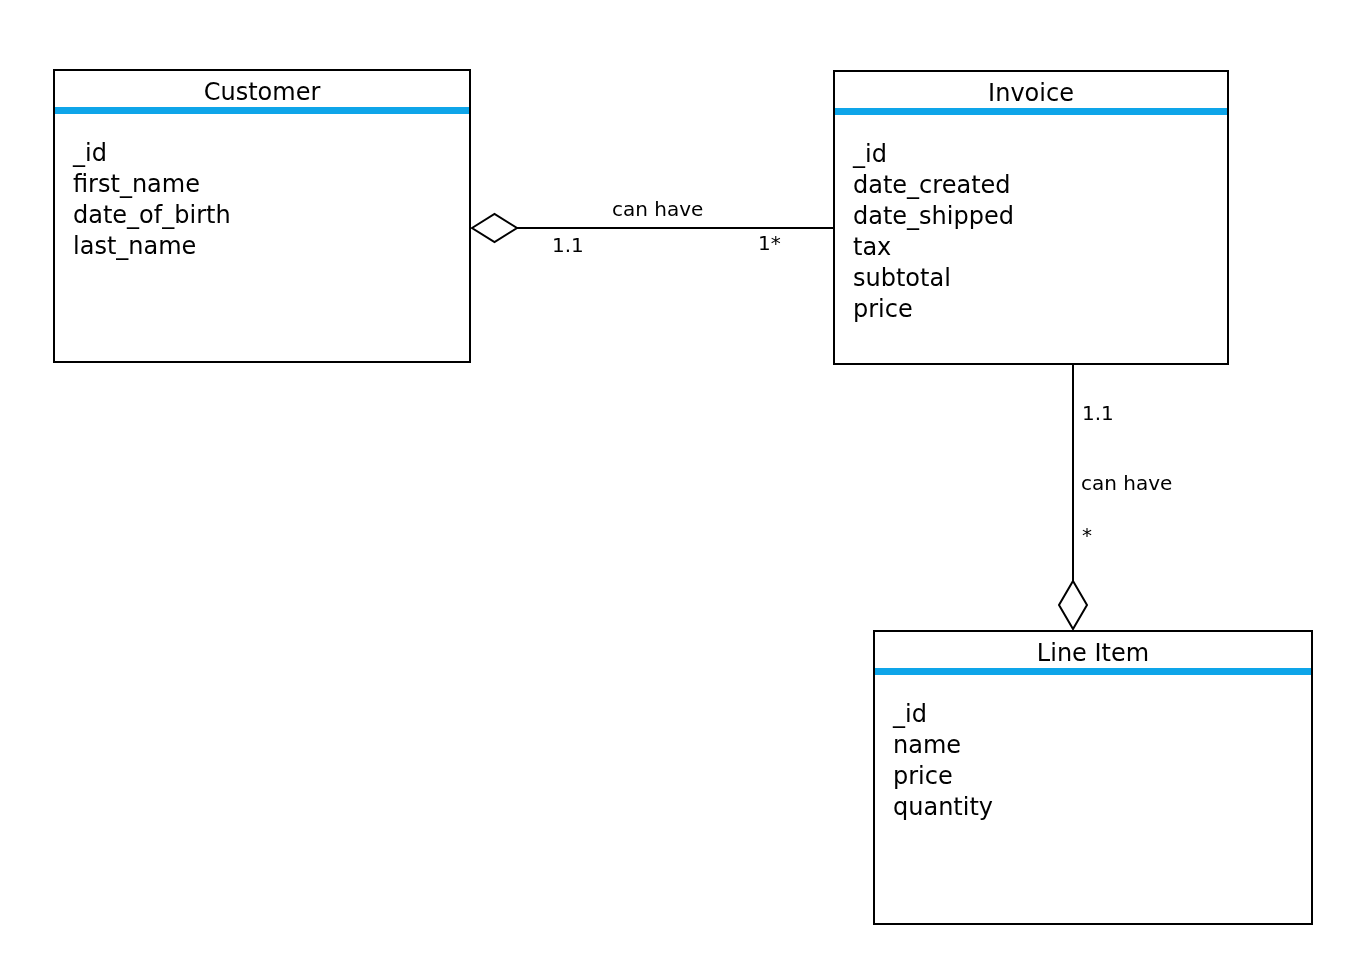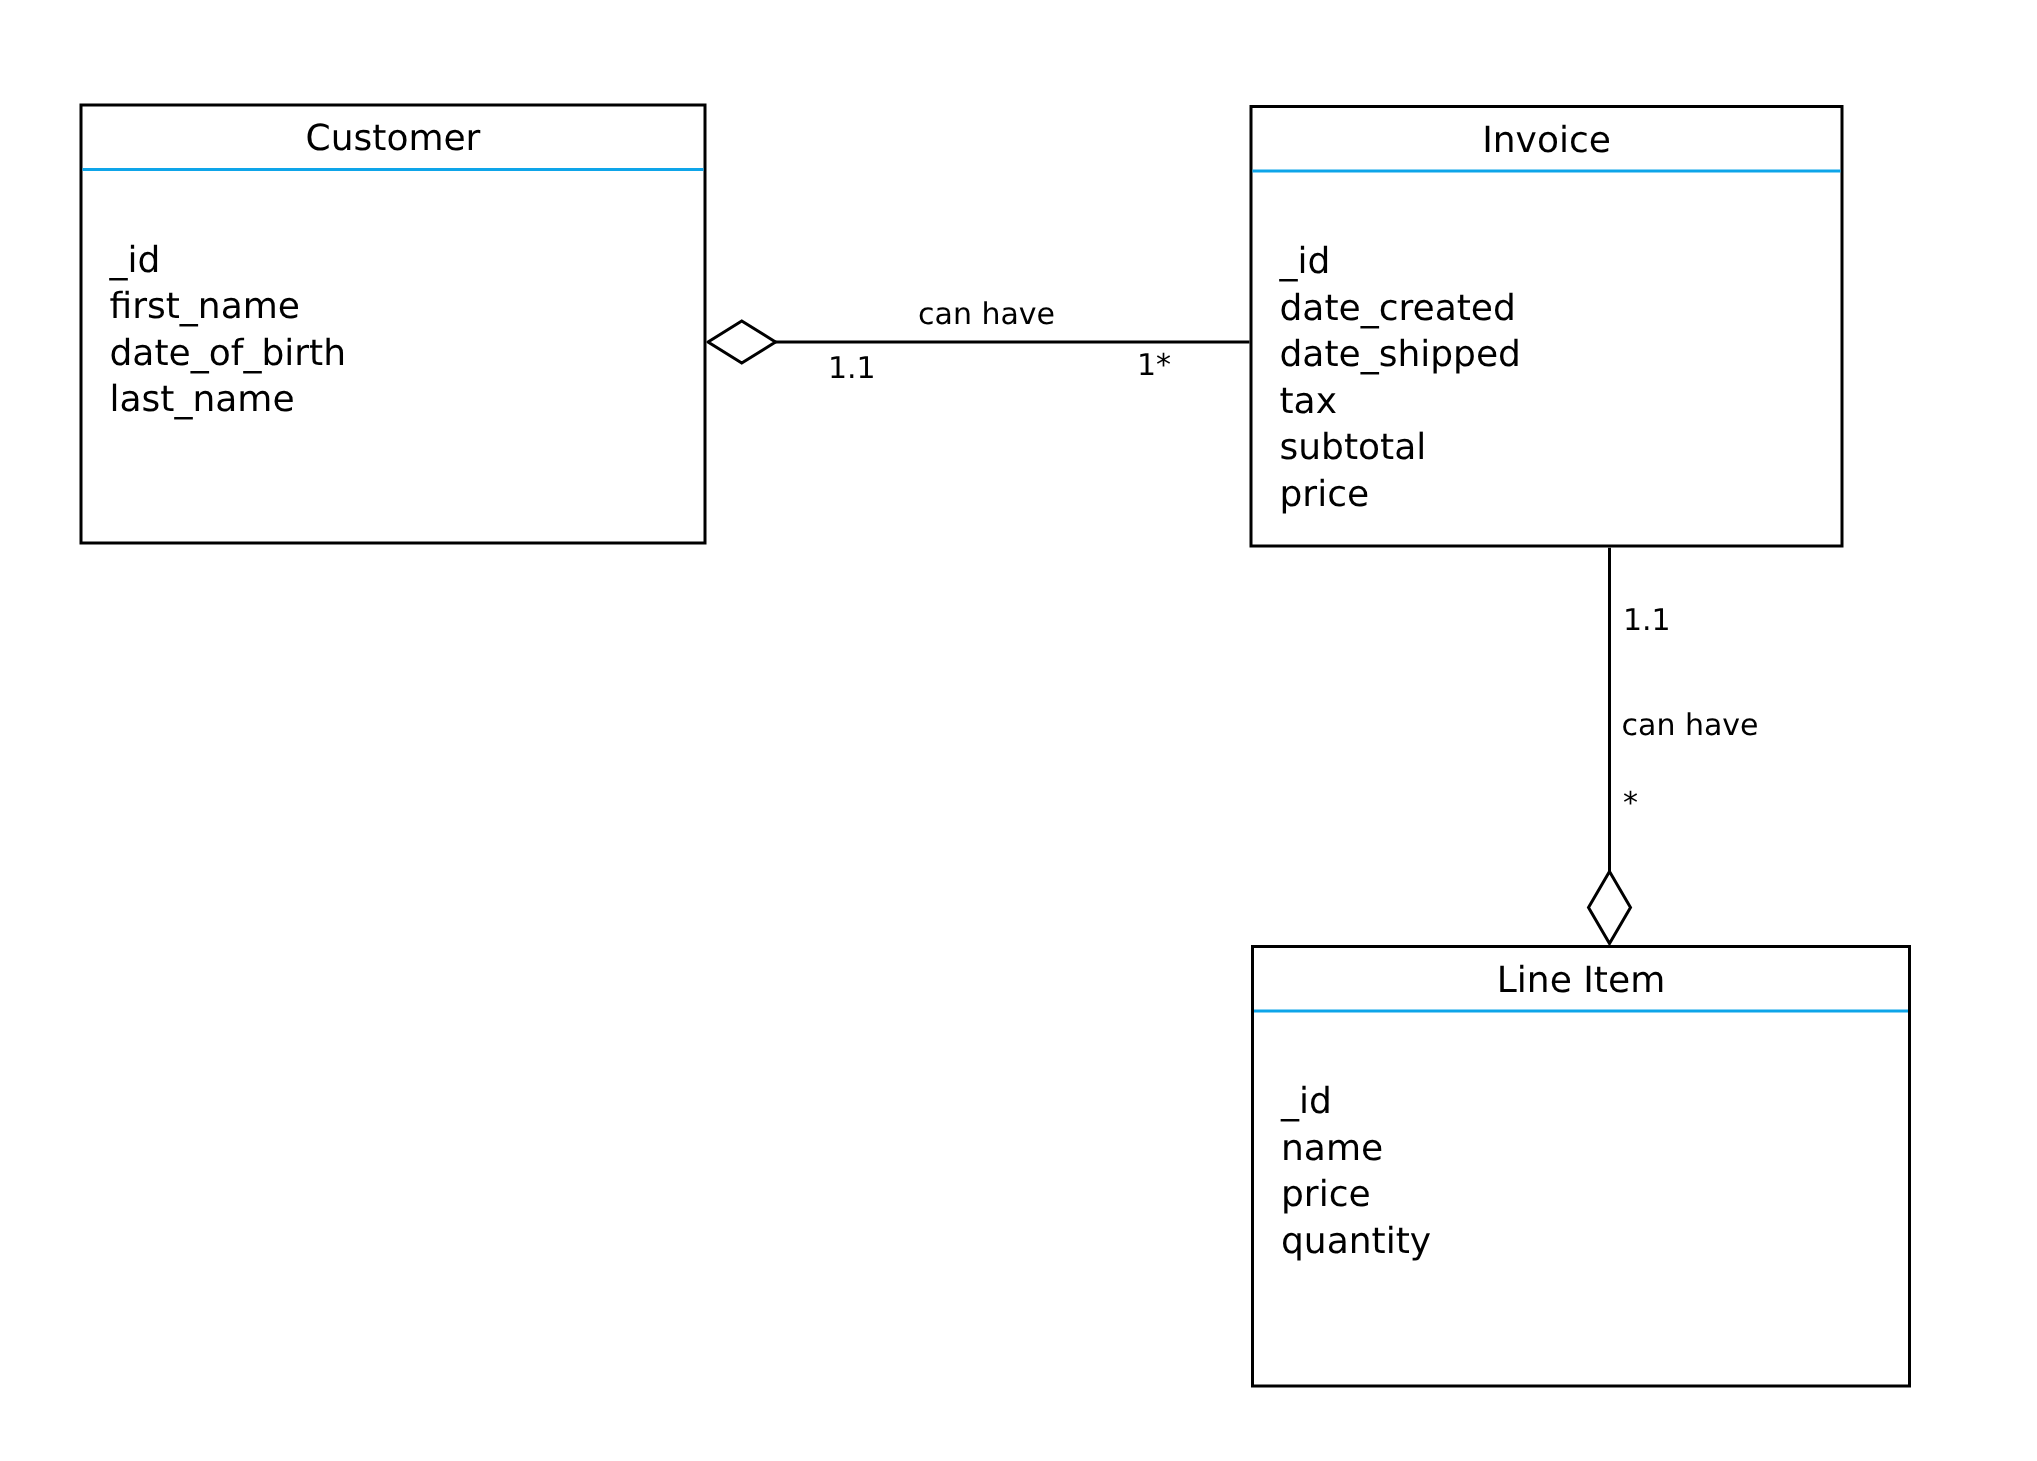--- a/index.html
+++ b/index.html
@@ -28,40 +28,40 @@
     position: absolute;
     border: 2px solid #000000;
     background: #ffffff;
     box-sizing: border-box;
   }
   .entity-header {
     height: 43px;
     line-height: 43px;
     text-align: center;
     font-size: 24px;
-    border-bottom: 2px solid #0ea5e9;
+    border-bottom: 7px solid #0ea5e9;
     box-sizing: border-box;
   }
   .entity-body {
-    padding: 44px 0 0 18px;
+    padding: 24px 0 0 18px;
   }
   .field {
     font-size: 24px;
     line-height: 31px;
     white-space: nowrap;
   }
   .rel-label {
     position: absolute;
     font-size: 20px;
     line-height: 26px;
     white-space: nowrap;
   }
   #entity-customer { left: 53px;  top: 69px;  width: 418px; height: 294px; }
   #entity-invoice  { left: 833px; top: 70px;  width: 396px; height: 295px; }
-  #entity-lineitem { left: 834px; top: 630px; width: 440px; height: 295px; }
+  #entity-lineitem { left: 873px; top: 630px; width: 440px; height: 295px; }
 
   #rel1-label     { left: 612px;  top: 196px; }
   #rel1-mult-from { left: 552px;  top: 232px; }
   #rel1-mult-to   { left: 758px;  top: 230px; }
   #rel2-mult-from { left: 1082px; top: 400px; }
   #rel2-label     { left: 1081px; top: 470px; }
   #rel2-mult-to   { left: 1082px; top: 522px; }
 </style>
 </head>
 <body>

